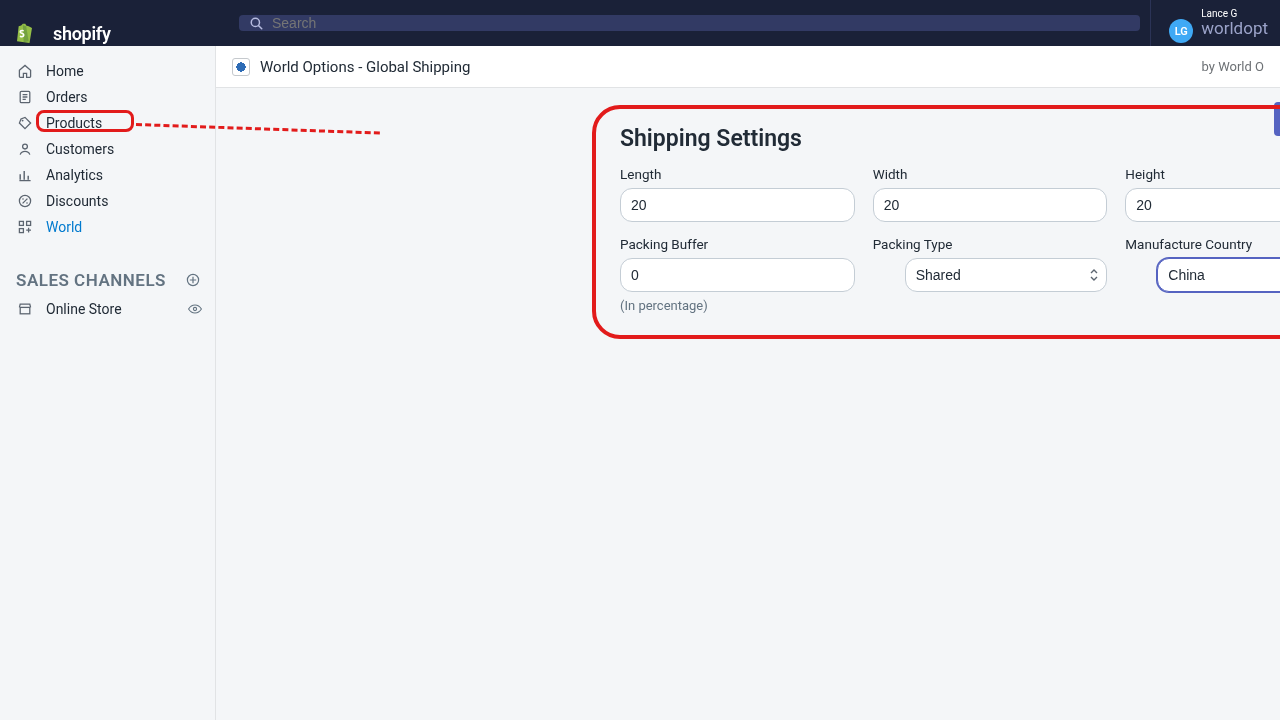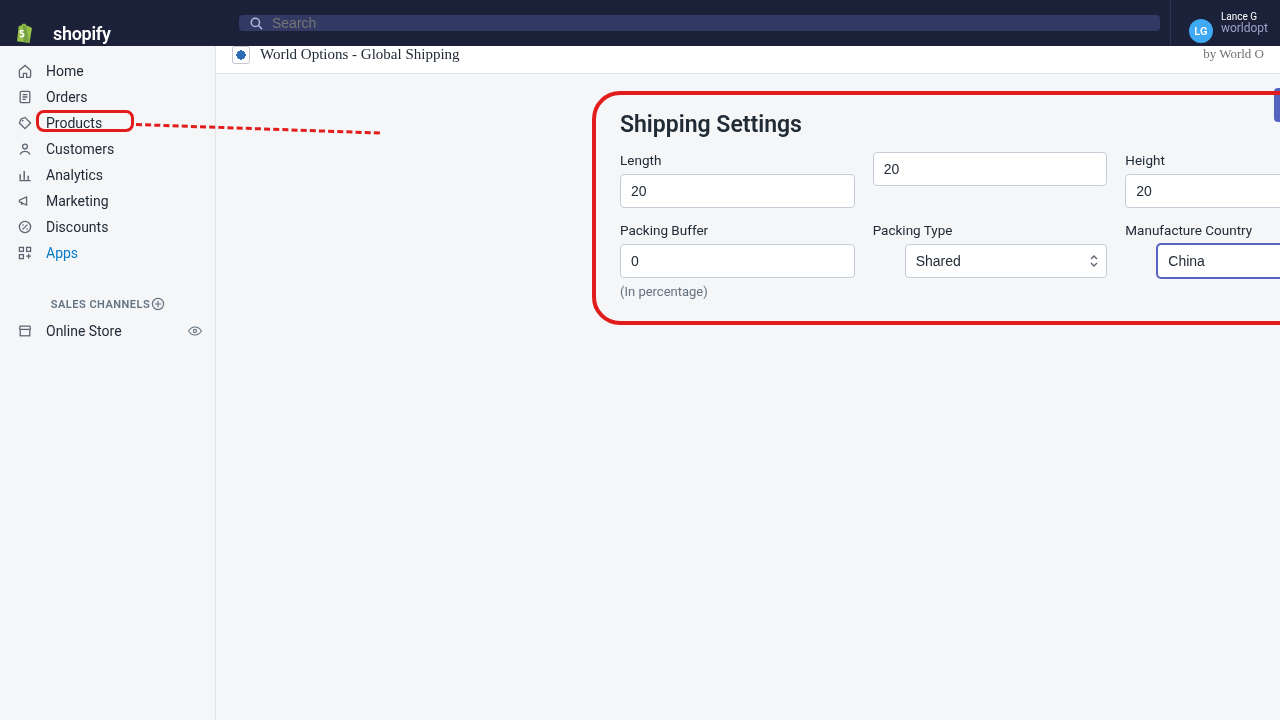--- a/index.html
+++ b/index.html
@@ -10,50 +10,50 @@
   .logo-block { display: flex; align-items: center; gap: 21px; width: 180px; margin-top: 20px; }
   .logo-bag { width: 20px; height: 22px; position: relative; }
   .logo-text { color: #fff; font-weight: 600; font-size: 18px; letter-spacing: -.3px; }
   .search-wrap { flex: 1; padding: 0 10px 0 26px; }
   .search-box { height: 16px; background: #323a64; border-radius: 4px; display: flex; align-items: flex-end; padding: 0 10px; gap: 8px; margin-left: 21px; }
   .search-box input { background: none; border: none; outline: none; color: #c0c5e2; font-size: 14px; flex: 1; }
   .user-block { display: flex; align-items: center; gap: 8px; padding: 0 12px 0 18px; border-left: 1px solid #2b3356; height: 100%; }
   .avatar { width: 24px; height: 24px; border-radius: 50%; background: #3fa9f5; color: #fff; font-size: 11px; font-weight: 600; display: flex; align-items: center; justify-content: center; margin-top: 16px; }
   .user-meta { display: flex; flex-direction: column; line-height: 1.1; }
   .user-name { color: #fff; font-size: 10px; white-space: nowrap; }
-  .user-sub { color: #9ba3c9; font-size: 12px; white-space: nowrap; }
+  .user-sub { color: #9ba3c9; font-size: 17px; white-space: nowrap; }
 
   
   .shell { display: flex; height: calc(720px - 46px); }
   .sidebar { width: 216px; background: #f4f6f8; border-right: 1px solid #e1e3e5; padding-top: 12px; }
   .nav-item { display: flex; align-items: center; gap: 12px; height: 26px; padding: 0 12px 0 16px; font-size: 14px; color: #212b36; cursor: pointer; position: relative; }
   .nav-item .ic { width: 18px; height: 18px; display: flex; align-items: center; justify-content: center; color: #5c6570; }
   .nav-item.apps .lbl { color: #007ace; }
-  .section-head { display:flex; align-items:center; justify-content:center; padding: 30px 14px 6px 16px; font-size: 11px; letter-spacing: .5px; color: #637381; font-weight:600; }
+  .section-head { display:flex; align-items:center; justify-content:space-between; padding: 30px 14px 6px 16px; font-size: 17px; letter-spacing: .5px; color: #637381; font-weight:600; }
   .side-action { width: 16px; height: 16px; color: #637381; }
   .eye-ic { width: 16px; height: 16px; color: #637381; margin-left:auto; }
 
   
   .nav-highlight { position:absolute; border: 3px solid #e21b1b; border-radius: 8px; }
 
   
   .main { flex: 1; display: flex; flex-direction: column; background: #f4f6f8; min-width: 0; }
-  .app-bar { height: 28px; background: #fff; border-bottom: 1px solid #e1e3e5; display: flex; align-items: flex-start; padding: 0 16px; gap: 10px; font-family: Liberation Serif, serif; }
+  .app-bar { height: 42px; background: #fff; border-bottom: 1px solid #e1e3e5; display: flex; align-items: center; padding: 0 16px; gap: 10px; }
   .app-icon { width: 18px; height: 18px; border-radius: 3px; background: radial-gradient(circle at 50% 50%, #2d6bb5 0 40%, #fff 41%); border:1px solid #c5c9cd; }
   .app-title { font-size: 15px; color: #212b36; }
   .app-by { margin-left: auto; color: #6d7175; font-size: 13px; white-space: nowrap; padding-left: 36px; }
   .content { flex: 1; position: relative; }
   .floating-btn-edge { position:absolute; right:0; top:14px; width:6px; height:34px; background:#5563c1; border-radius:4px 0 0 4px; }
 
   
   .card-frame { position: absolute; left: 376px; top: 17px; width: 796px; border: 4px solid #e21b1b; border-radius: 28px; padding: 8px 24px 22px 24px; background: transparent; }
   .card-title { font-size: 23px; font-weight: 600; margin: 8px 0 14px 0; }
   .grid { display: grid; grid-template-columns: repeat(3, 1fr); column-gap: 18px; row-gap: 14px; }
   .field-label { font-size: 13.5px; color: #212b36; margin-bottom: 6px; display:block; }
-  .input, .select { width: 100%; height: 34px; border: 1px solid #c4cdd5; border-radius: 4px; padding: 0 10px; background: #fff; font-size: 14px; color: #212b36; }
+  .input, .select { width: 100%; height: 34px; border: 1px solid #c4cdd5; border-radius: 12px; padding: 0 10px; background: #fff; font-size: 14px; color: #212b36; }
   .select-wrap { position: relative; padding-left: 32px; }
   .select-wrap .chev { position: absolute; right: 8px; top: 50%; transform: translateY(-50%); pointer-events: none; }
   .select.focused { border-color:#5563c1; box-shadow:0 0 0 1px #5563c1; }
   .hint { font-size: 13px; color: #637381; margin-top: 6px; }
 
   
   .connector { position:absolute; border-top: 3px dashed #e21b1b; transform-origin: left center; }
 
   svg { display:block; }
 </style>
@@ -134,47 +134,38 @@
           <svg width="16" height="16" viewBox="0 0 20 20" fill="none">
             <path d="M4 16V9M9 16V5M14 16v-5" stroke="#5c6570" stroke-width="1.8"></path>
             <path d="M3 17h14" stroke="#5c6570" stroke-width="1.6"></path>
           </svg>
         </span>
       <span class="lbl">Analytics</span>
     </div>
     <div class="nav-item">
       <span class="ic">
           <svg width="16" height="16" viewBox="0 0 20 20" fill="none">
-            <path d="M3 9v2l9 4V5z" stroke="#5c6570" stroke-width="1.6"></path>
-            <path d="M6 11v4" stroke="#5c6570" stroke-width="1.6"></path>
-          </svg>
-        </span>
-      <span class="lbl">Marketing</span>
-    </div>
-    <div class="nav-item">
-      <span class="ic">
-          <svg width="16" height="16" viewBox="0 0 20 20" fill="none">
             <circle cx="10" cy="10" r="7" stroke="#5c6570" stroke-width="1.6"></circle>
             <path d="M7 13l6-6" stroke="#5c6570" stroke-width="1.6"></path>
             <circle cx="7.5" cy="7.5" r="1" fill="#5c6570"></circle>
             <circle cx="12.5" cy="12.5" r="1" fill="#5c6570"></circle>
           </svg>
         </span>
       <span class="lbl">Discounts</span>
     </div>
     <div class="nav-item apps">
       <span class="ic">
           <svg width="16" height="16" viewBox="0 0 20 20" fill="none">
             <rect x="3" y="3" width="5" height="5" stroke="#5c6570" stroke-width="1.6"></rect>
             <rect x="12" y="3" width="5" height="5" stroke="#5c6570" stroke-width="1.6"></rect>
             <rect x="3" y="12" width="5" height="5" stroke="#5c6570" stroke-width="1.6"></rect>
             <path d="M14.5 11v6M11.5 14h6" stroke="#5c6570" stroke-width="1.6"></path>
           </svg>
         </span>
-      <span class="lbl">Apps</span>
+      <span class="lbl">World</span>
     </div>
 
     <div class="section-head">
       <span>SALES CHANNELS</span>
       <span class="side-action">
         <svg width="16" height="16" viewBox="0 0 20 20" fill="none">
             <circle cx="10" cy="10" r="7" stroke="#637381" stroke-width="1.5"></circle>
             <path d="M10 6v8M6 10h8" stroke="#637381" stroke-width="1.5"></path>
           </svg>
       </span>
@@ -206,20 +197,21 @@
       <div class="floating-btn-edge"></div>
 
       <div class="card-frame">
         <h2 class="card-title">Shipping Settings</h2>
         <div class="grid">
           <div>
             <label class="field-label">Length</label>
             <input class="input" value="20" style="">
           </div>
           <div>
+            <label class="field-label">Width</label>
             <input class="input" value="20" style="">
           </div>
           <div>
             <label class="field-label">Height</label>
             <input class="input" value="20" style="">
           </div>
 
           <div>
             <label class="field-label">Packing Buffer</label>
             <input class="input" value="0" style="">

